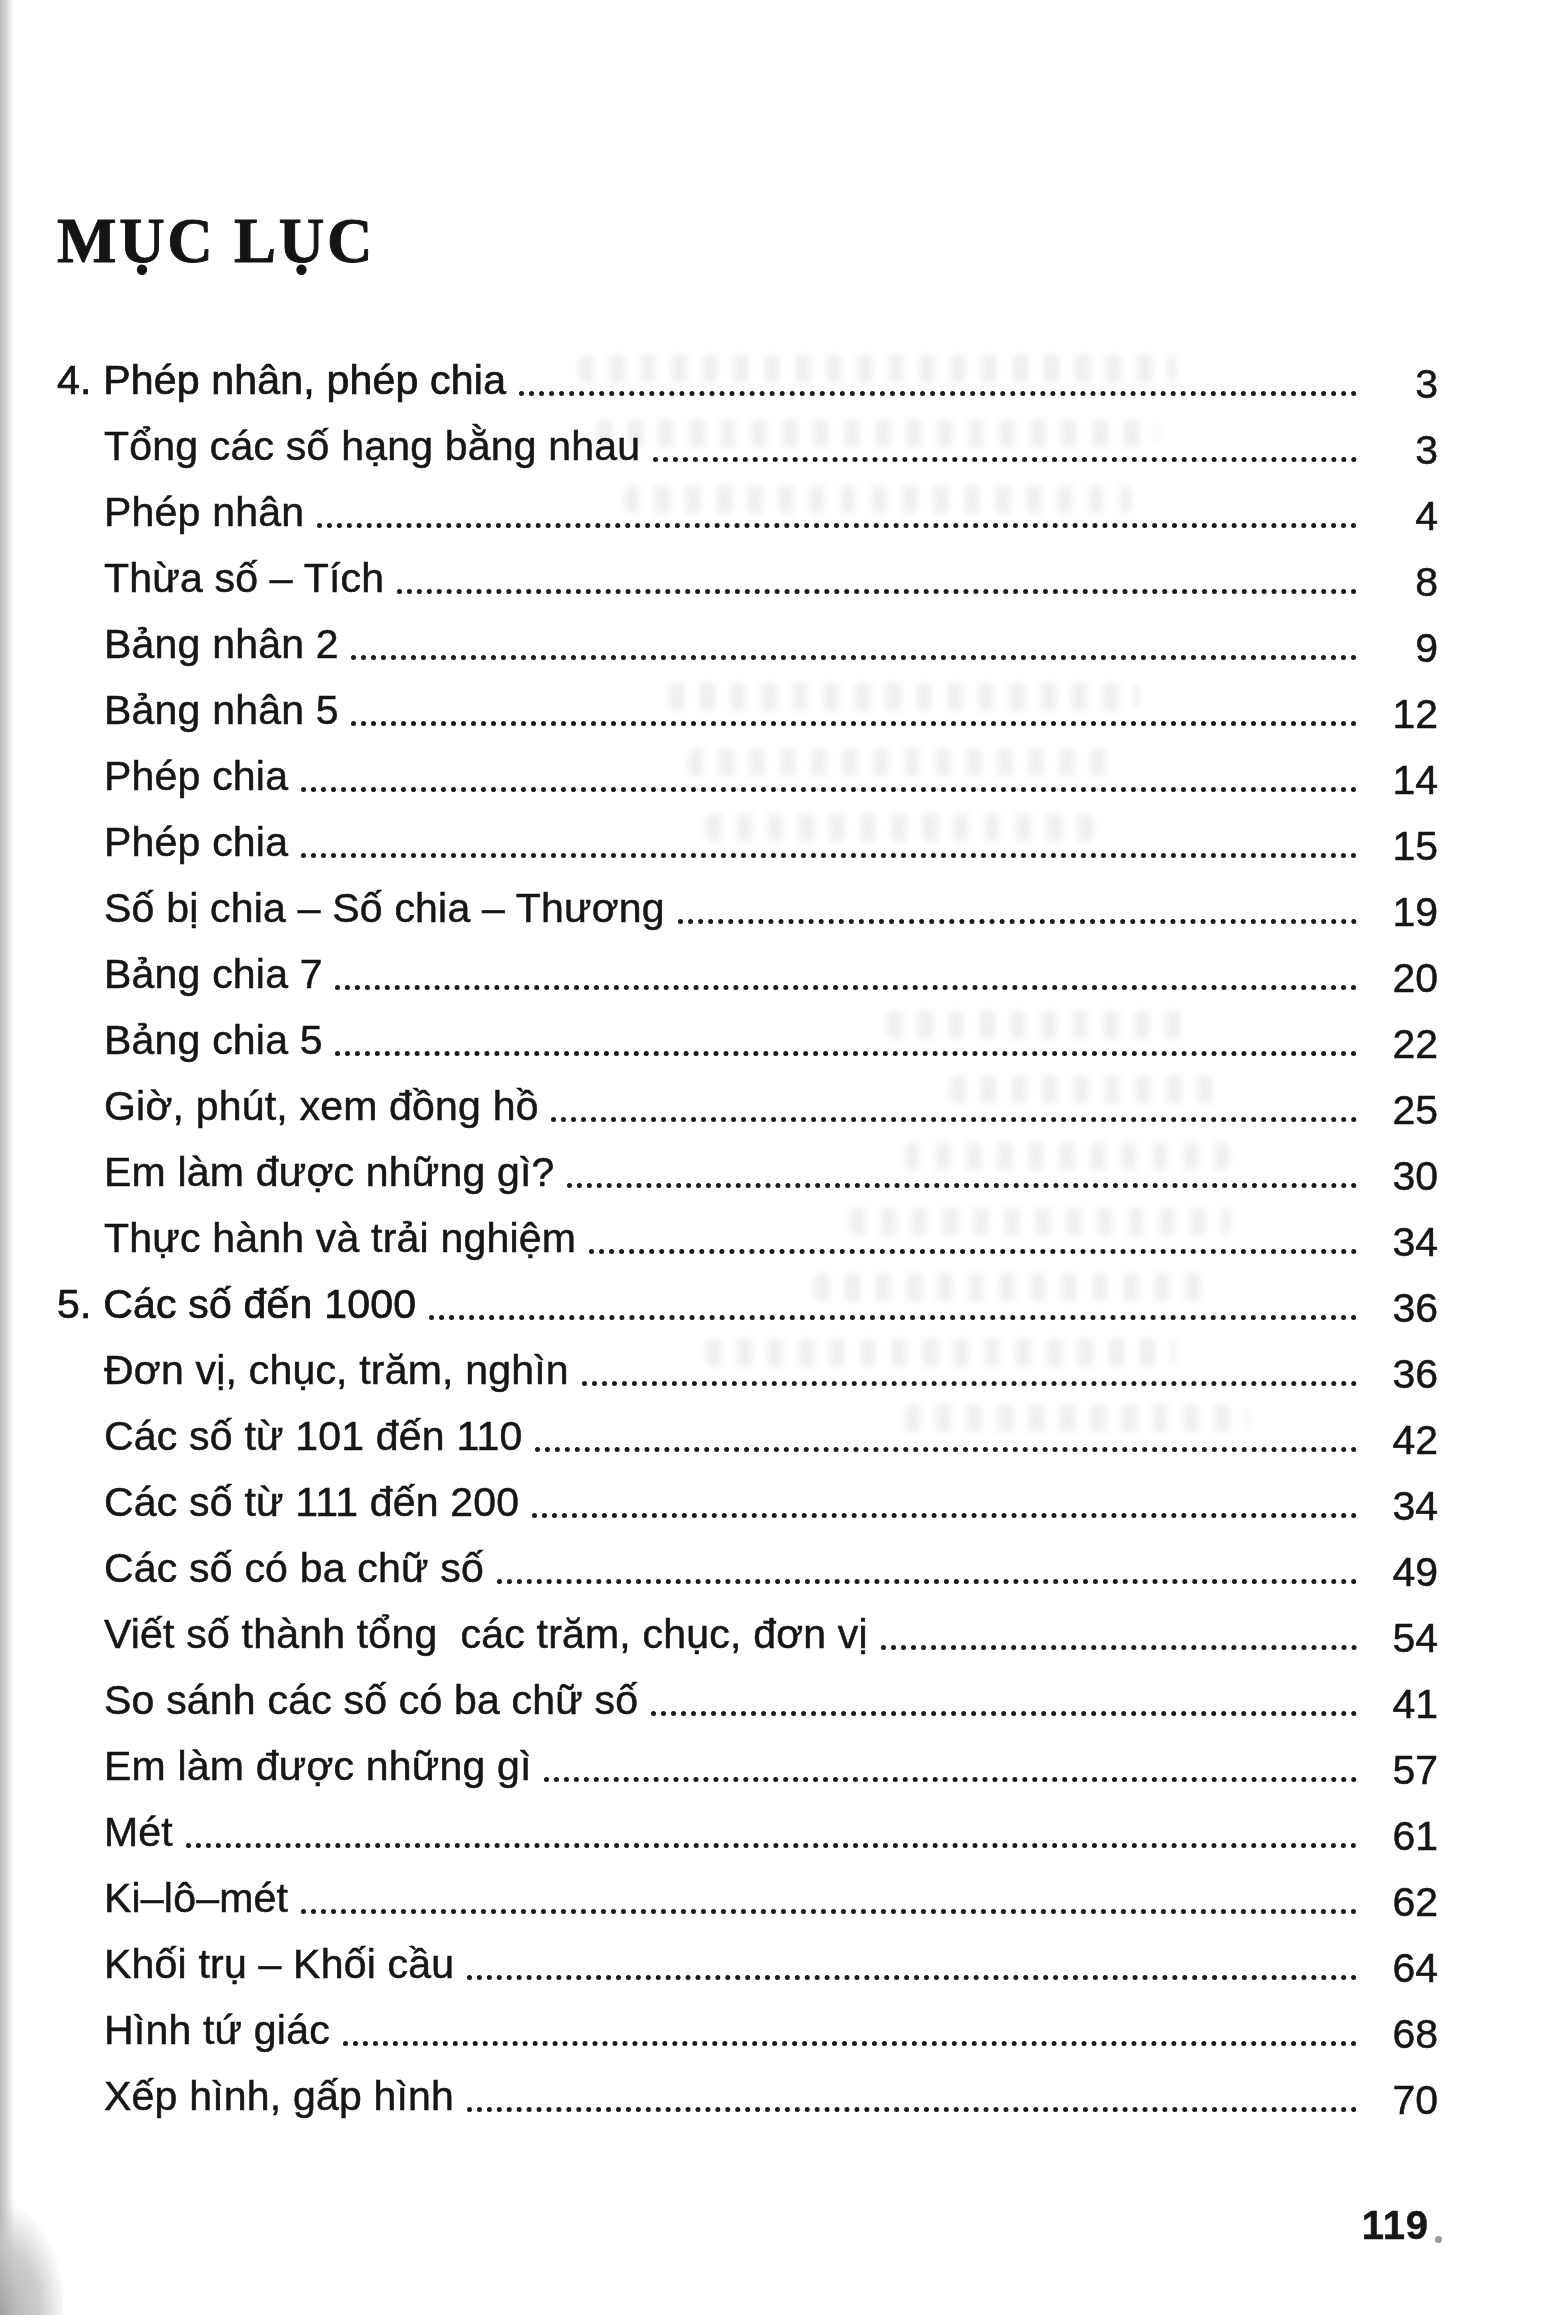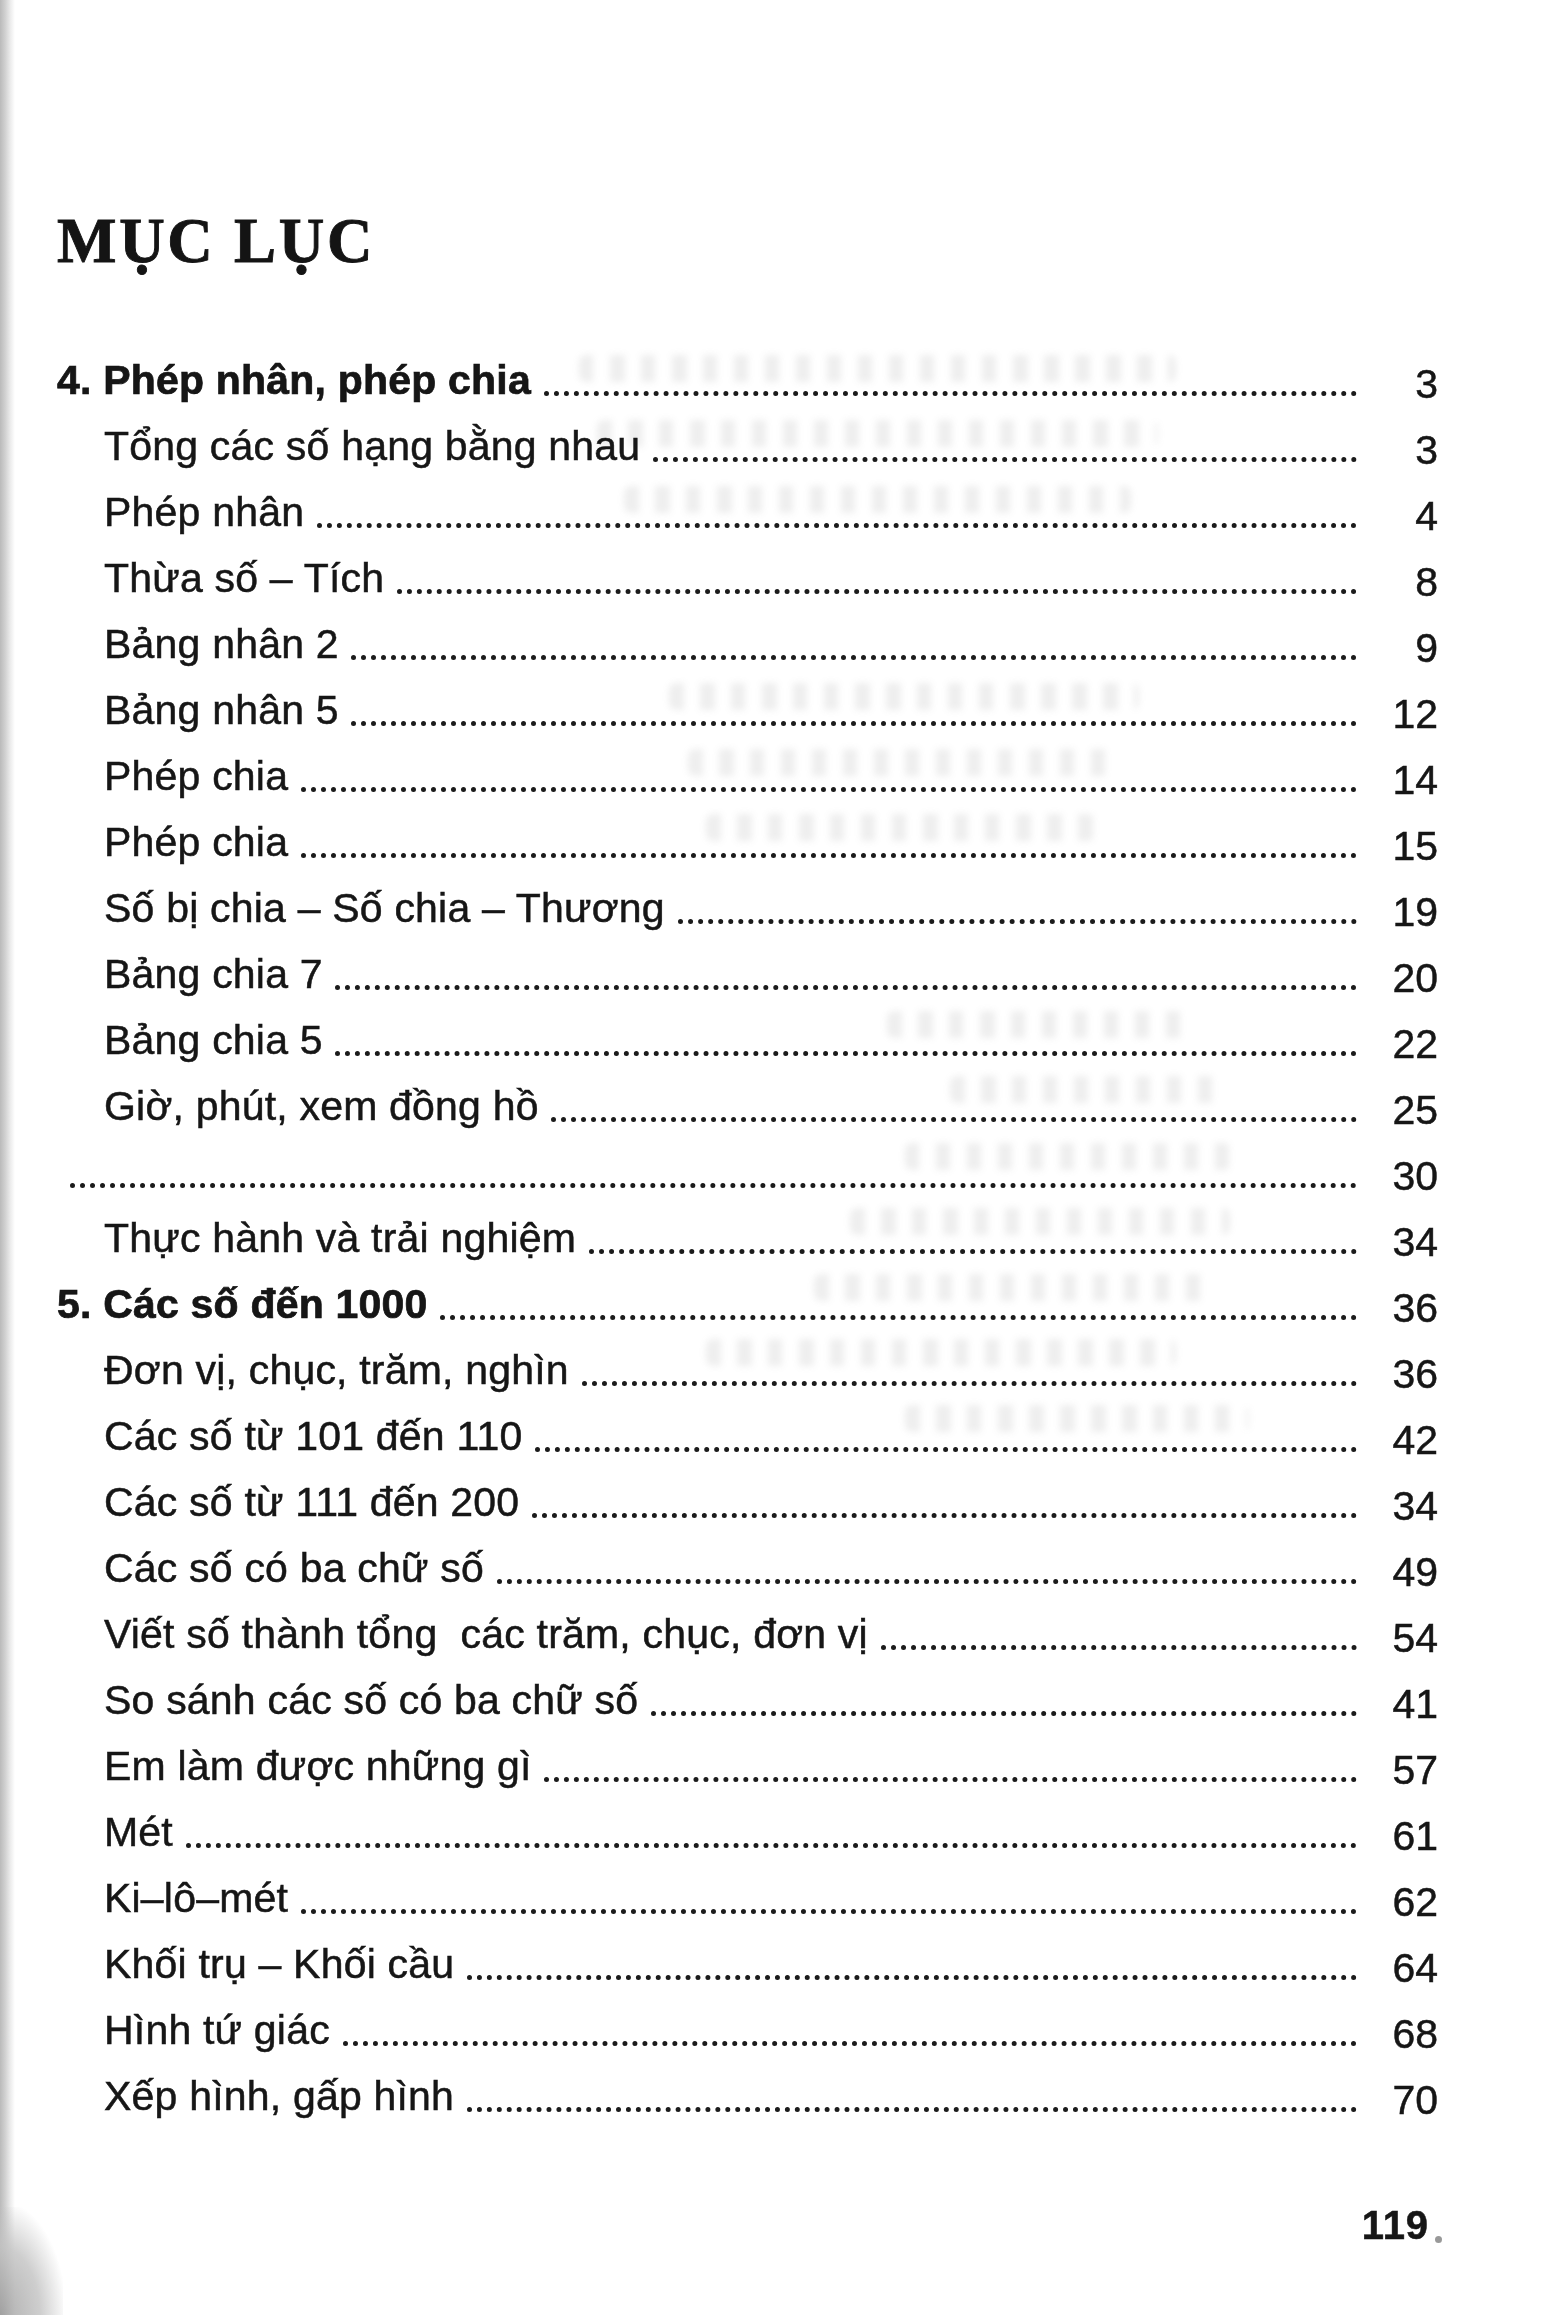--- a/index.html
+++ b/index.html
@@ -46,21 +46,21 @@
     display:flex;align-items:flex-end;
     height:66px;
     font-size:41px;line-height:1;
     white-space:pre;
   }
   .toc-label{
     -webkit-text-stroke:0.5px #161616;
     letter-spacing:0.2px;
   }
   .toc-row.indent .toc-label{padding-left:47px;}
-  .toc-row.bold .toc-label{font-weight:700;-webkit-text-stroke:0.7px #111;}
+  .toc-row.bold .toc-label{font-weight:400;-webkit-text-stroke:0.7px #111;}
   .toc-leader{
     flex:1;
     height:0;
     border-bottom:5.4px dotted #1b1b1b;
     margin:0 7.2px 5.4px 12.7px;
   }
   .toc-page{
     width:74px;
     text-align:right;
     transform:translateY(3.6px);
@@ -157,20 +157,21 @@
     <span class="toc-label">Bảng chia 5</span>
     <span class="toc-leader"></span>
     <span class="toc-page">22</span>
   </div>
       <div class="toc-row indent">
     <span class="toc-label">Giờ, phút, xem đồng hồ</span>
     <span class="toc-leader"></span>
     <span class="toc-page">25</span>
   </div>
       <div class="toc-row indent">
+    <span class="toc-label">Em làm được những gì?</span>
     <span class="toc-leader"></span>
     <span class="toc-page">30</span>
   </div>
       <div class="toc-row indent">
     <span class="toc-label">Thực hành và trải nghiệm</span>
     <span class="toc-leader"></span>
     <span class="toc-page">34</span>
   </div>
       <div class="toc-row bold">
     <span class="toc-label">5. Các số đến 1000</span>

